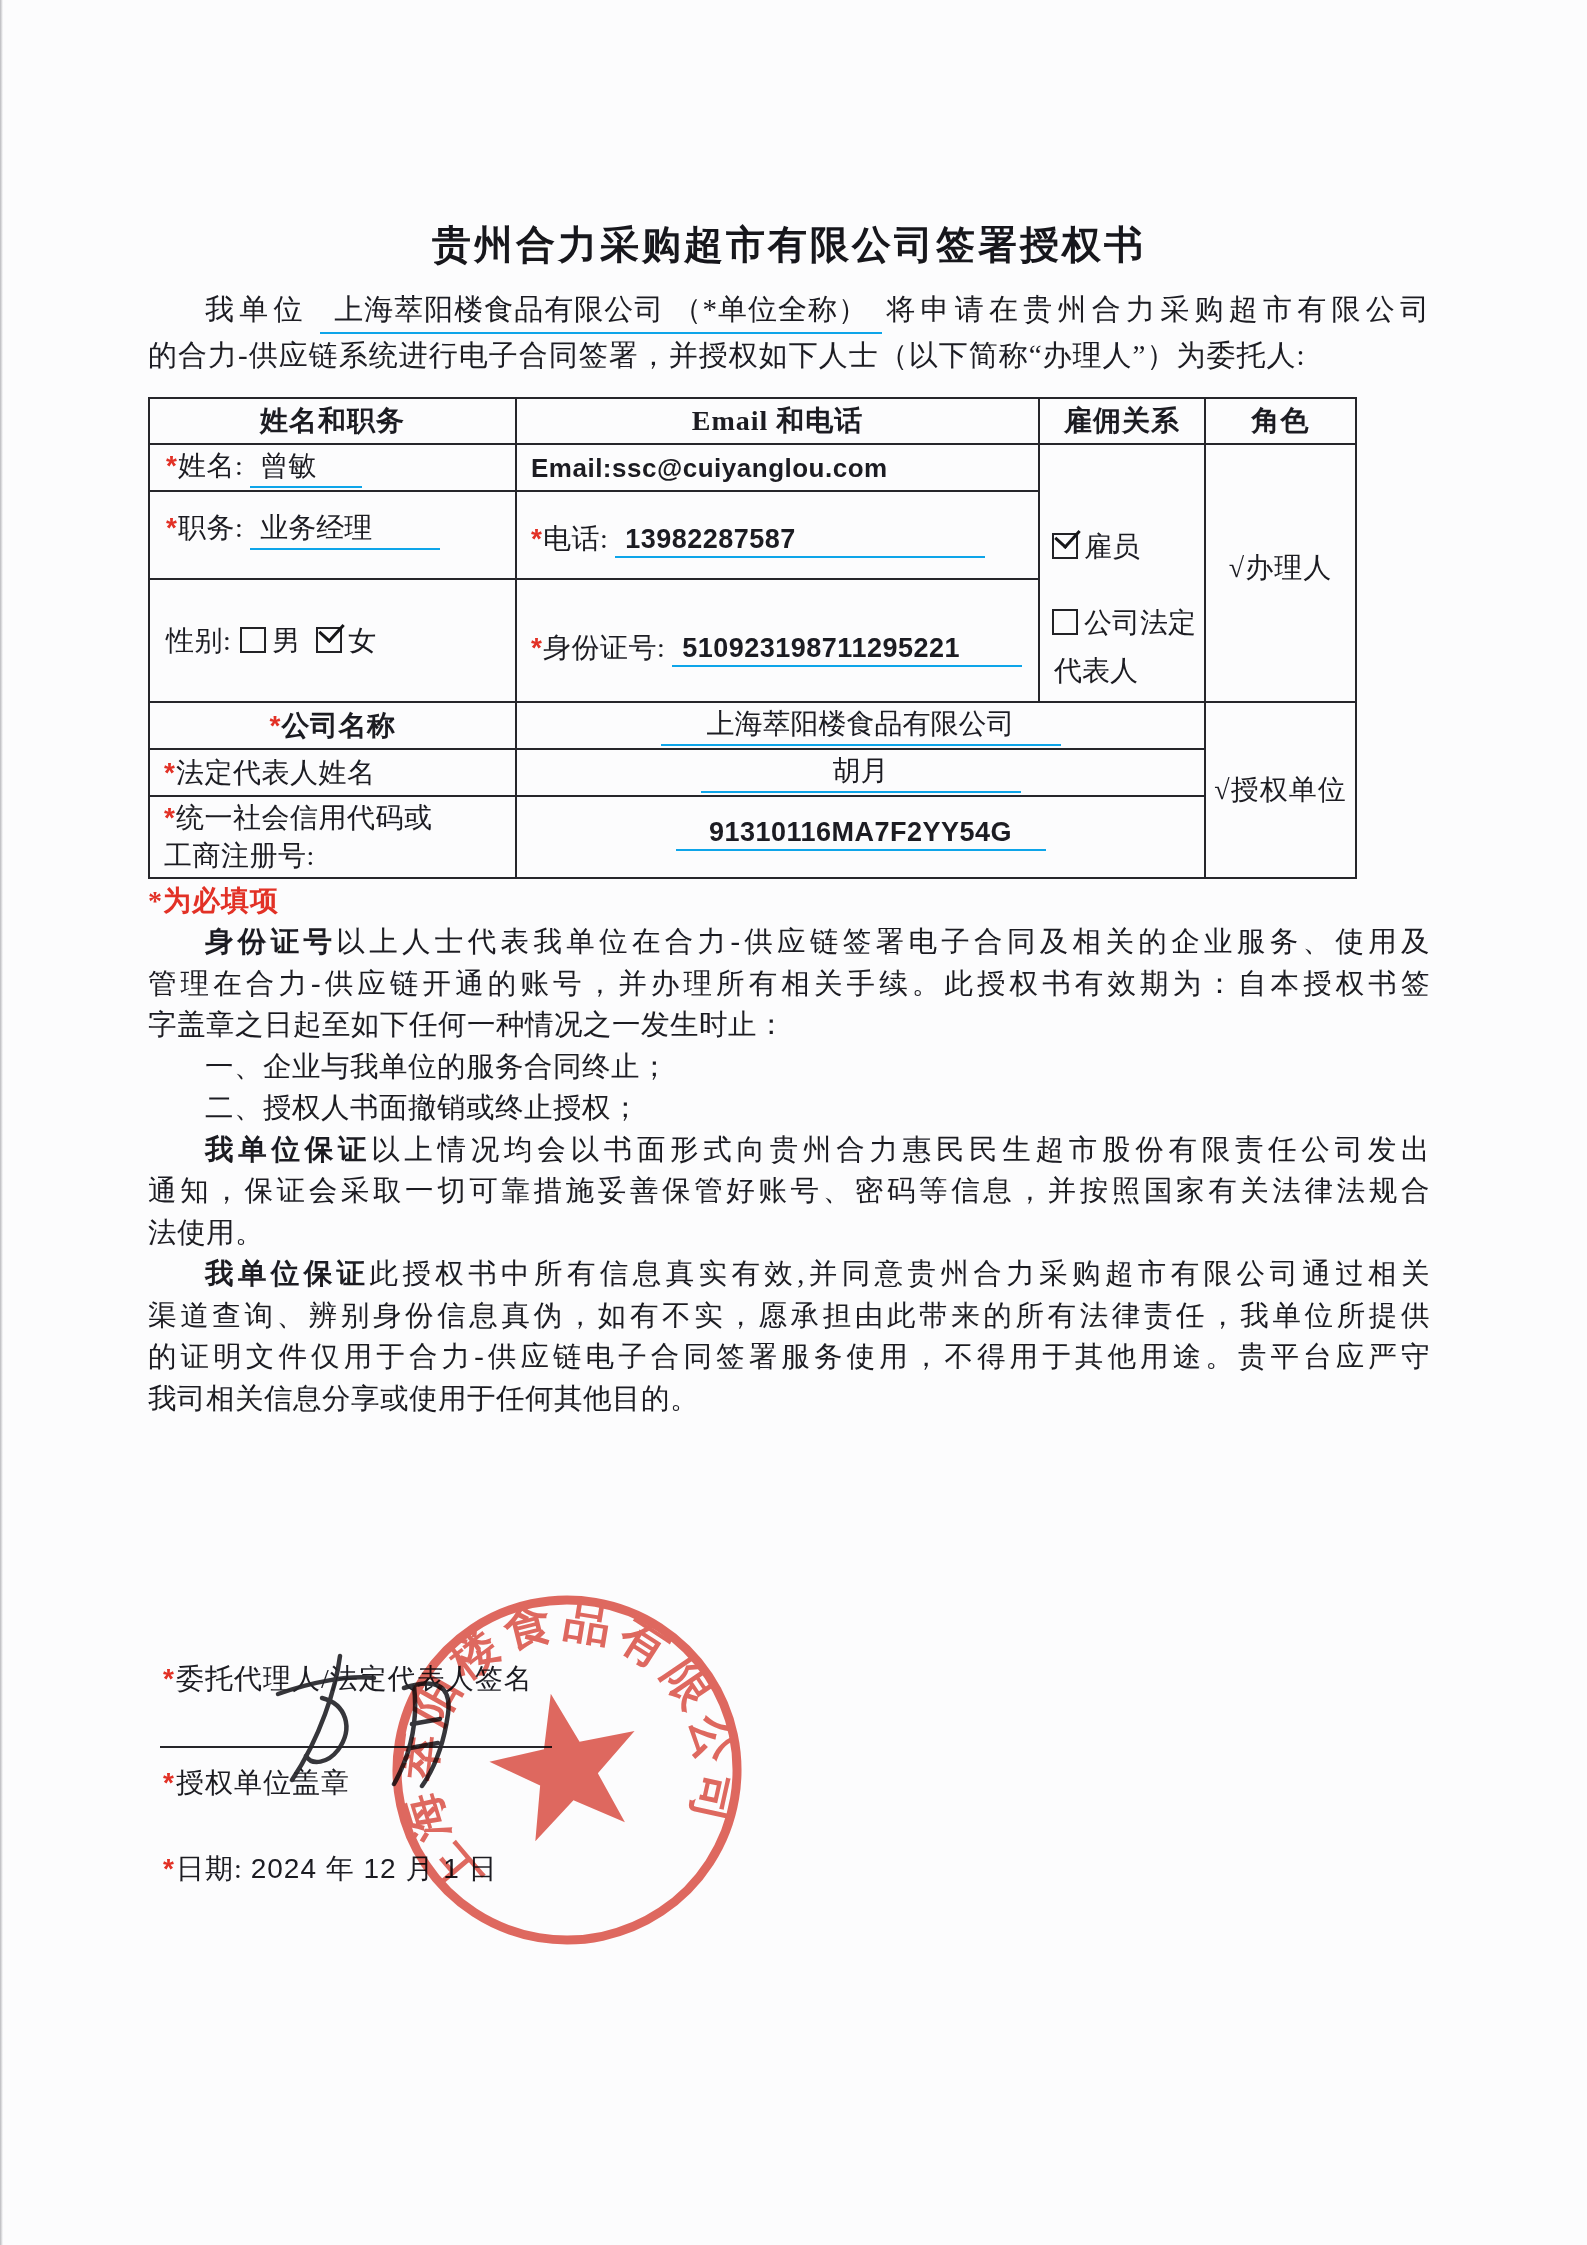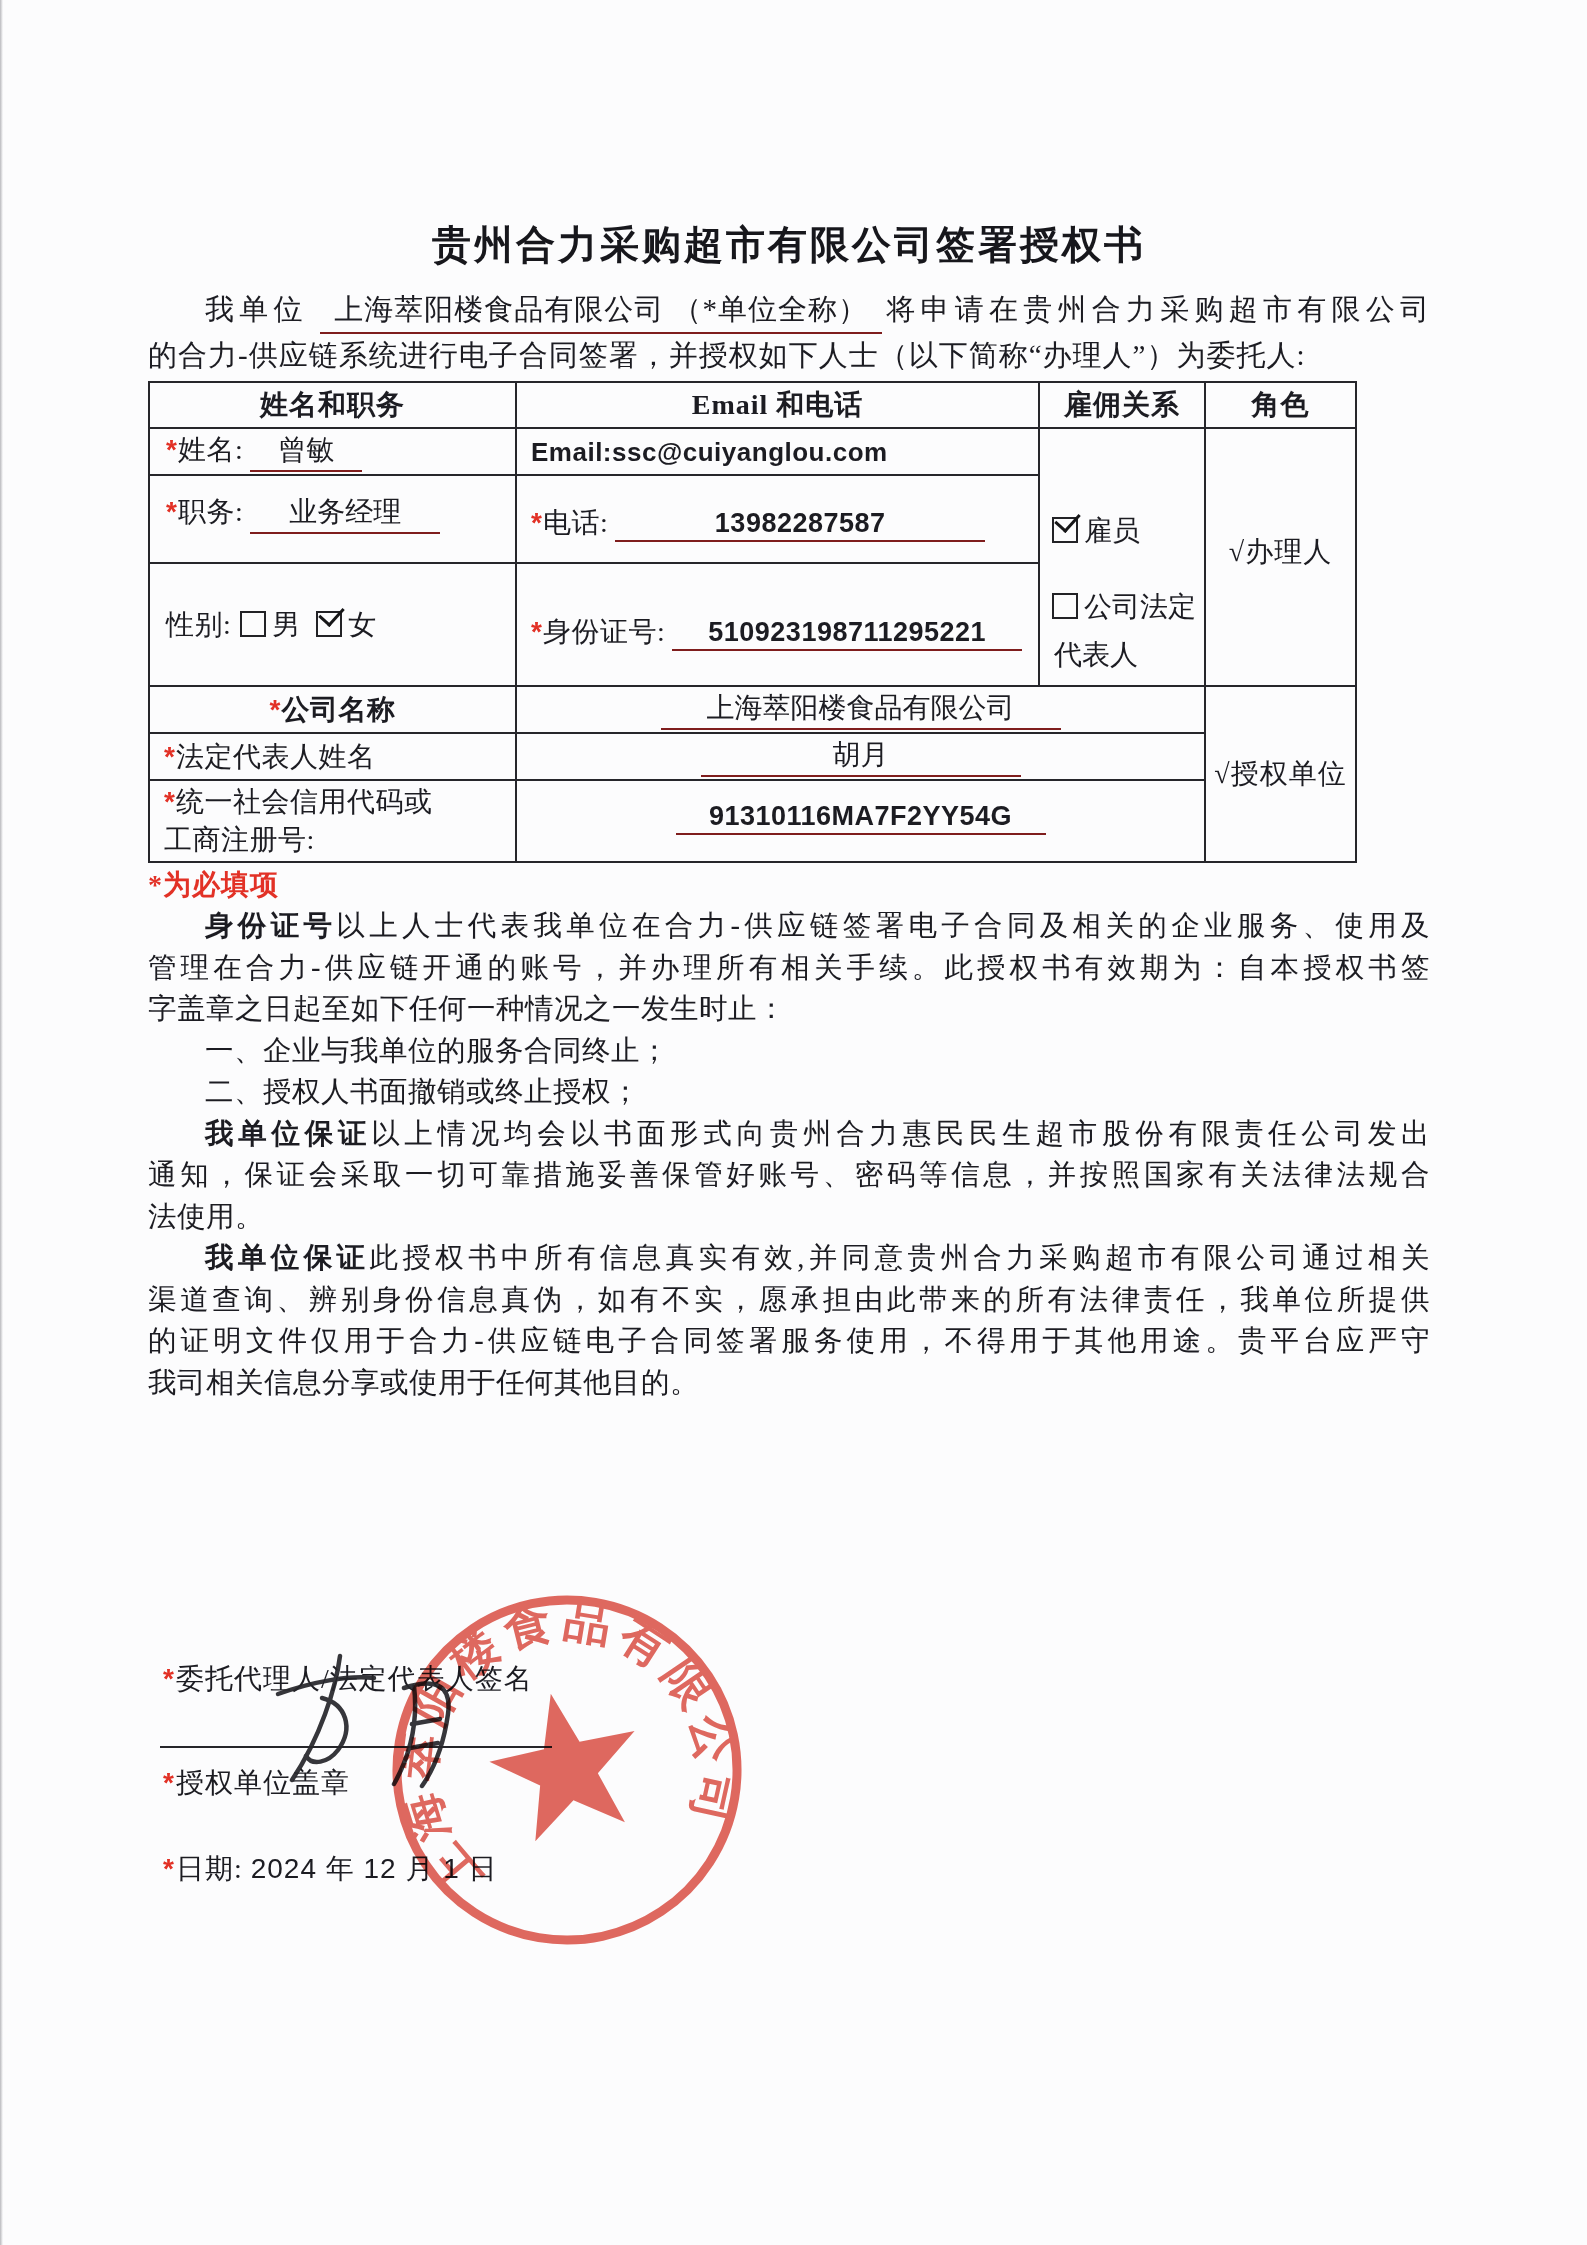--- a/index.html
+++ b/index.html
@@ -20,27 +20,27 @@
     margin:218px 0 0 0;
     font-size:39px;font-weight:700;letter-spacing:3px;
     text-align:center;color:#17171c;
   }
   .iline{
     font-size:29px;line-height:43px;letter-spacing:1px;
   }
   .iline.first{margin-top:16px;padding-left:57px;}
   .jline{text-align:justify;text-align-last:justify;}
   .ul{
-    display:inline-block;border-bottom:2px solid #7f1d1d;
-    text-align:center;padding:0 10px 1px;
+    display:inline-block;border-bottom:2px solid #0ea5e9;
+    padding:0 10px 1px;
   }
   .intro-ul{padding:0 14px 1px;}
 
   table.form{
-    border-collapse:collapse;margin-top:4px;
+    border-collapse:collapse;margin-top:20px;
     width:1207px;table-layout:fixed;
     font-size:28px;
   }
   table.form td,table.form th{
     border:2.5px solid #26262b;
     padding:2px 6px;vertical-align:middle;
     overflow:hidden;
   }
   th.colhead{font-weight:700;text-align:center;letter-spacing:1px;}
   .lab{letter-spacing:0.5px;}

